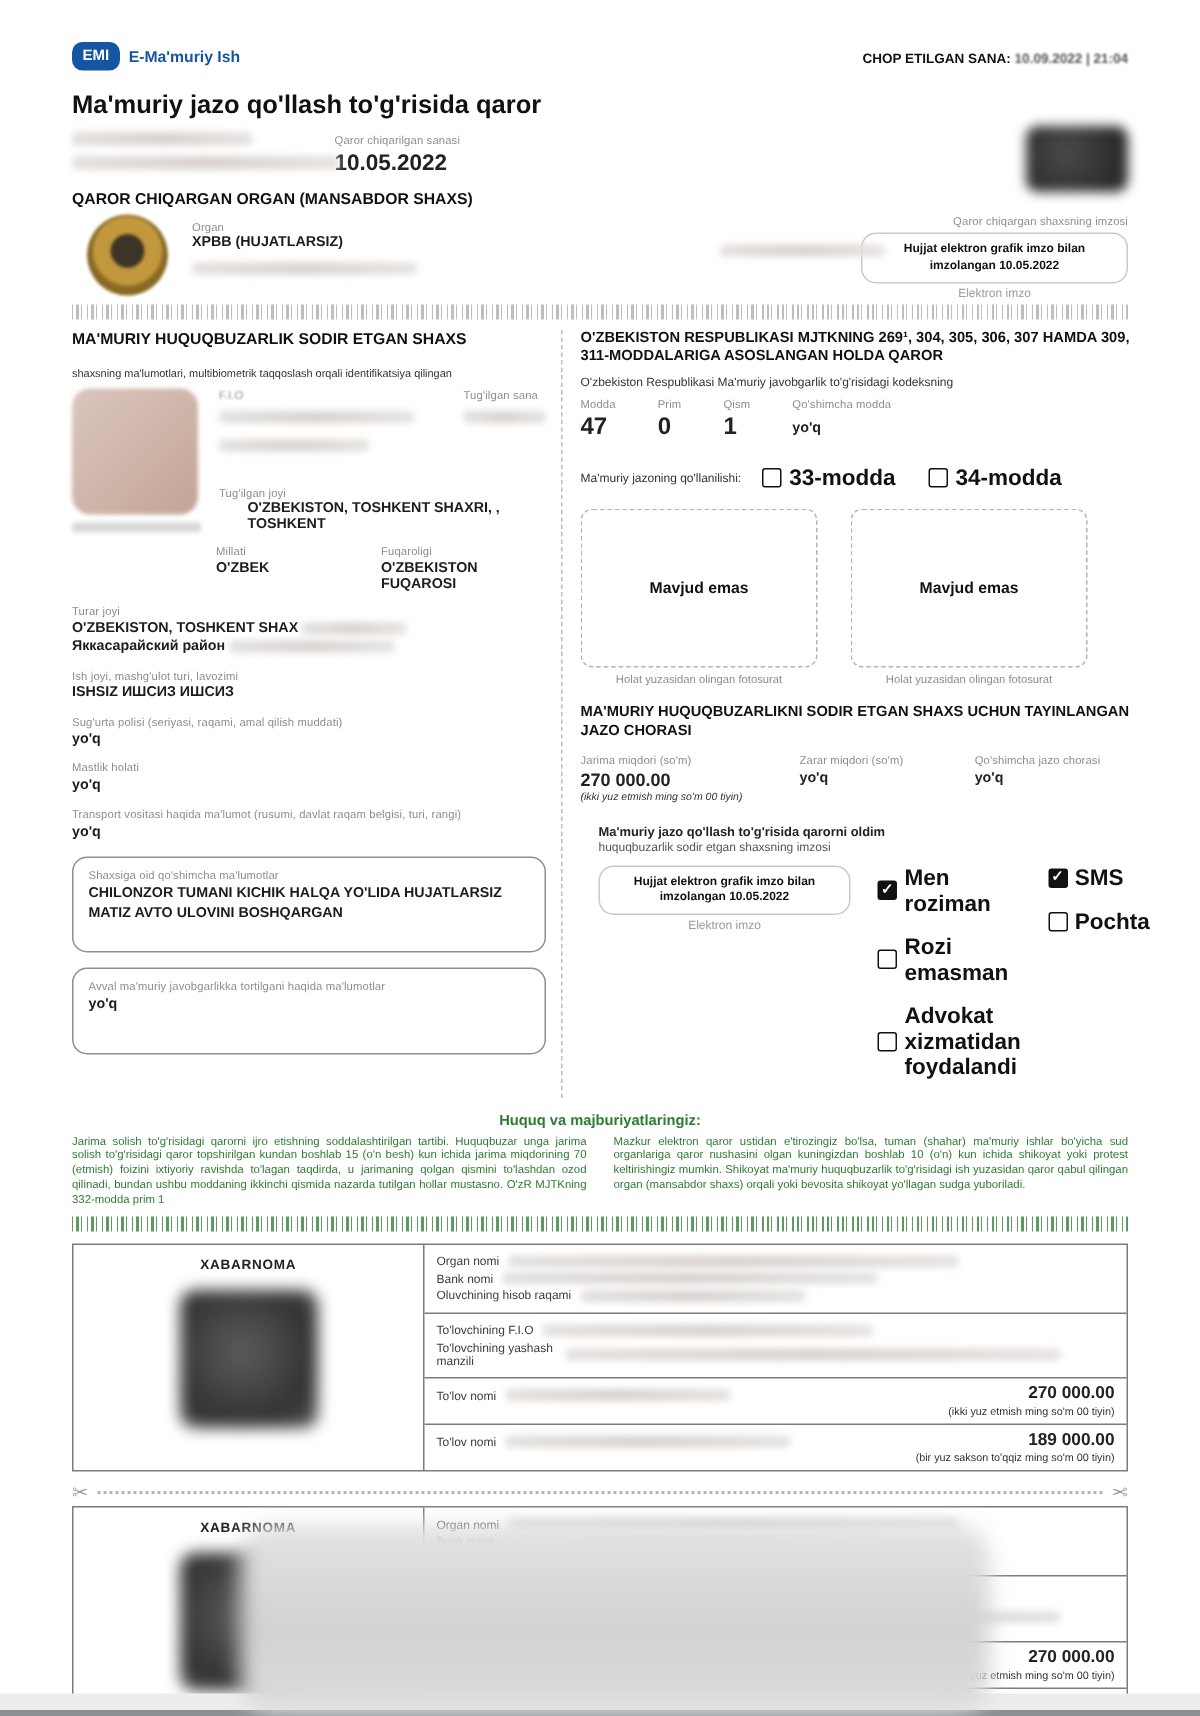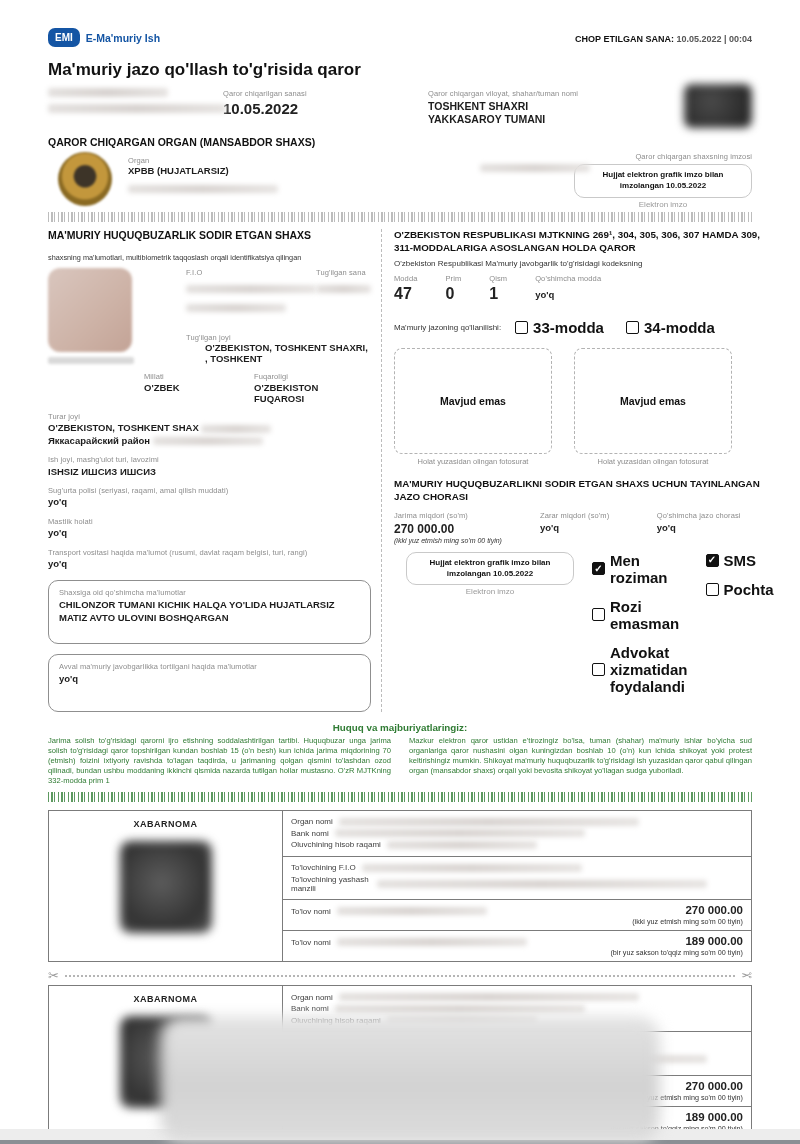--- a/index.html
+++ b/index.html
@@ -47,21 +47,21 @@
   .esign-cap { font-size:8px; color:#9a9a9a; margin-top:2px; }
 
   
   .main { display:flex; margin-top:7px; }
   .col-l { width:348px; padding-right:10px; }
   .col-r { flex:1; padding-left:12px; border-left:1px dashed #bcbcbc; }
 
   .col-l h3, .col-r h3 { font-size:10.5px; font-weight:bold; color:#111; }
   .subnote { font-size:7.3px; color:#333; margin-top:12px; }
 
-  .photo-row { display:flex; margin-top:6px;gap:40px; }
+  .photo-row { display:flex; margin-top:6px; }
   .photo { width:84px; height:84px; border-radius:12px; flex:0 0 auto;
            background:linear-gradient(135deg,#d9c6be,#cdb2a6 60%,#c3a396); filter:blur(1.5px); }
   .photo-cap { width:86px; height:7px; margin-top:5px; background:#d9d9d9; filter:blur(1.5px); border-radius:2px; }
   .pr-right { flex:1; padding-left:12px; display:flex; flex-direction:column; }
   .pr-top { display:flex; justify-content:space-between; }
   .fio .lbl { filter:blur(0.6px); }
   .birthplace { margin-top:auto; }
   .birthplace .val { font-size:9.5px;margin-left:19px; }
 
   .nat-row { display:flex; margin-top:8px; margin-left:96px; }
@@ -162,34 +162,30 @@
   <div class="hdr-row">
     <div class="logo">
       <span class="logo-badge">EMI</span>
       <span>
         <span class="logo-name">E-Ma'muriy Ish</span>
         <span class="logo-tag"></span>
       </span>
     </div>
     <div class="print-info">
       <span>CHOP ETILGAN SANA:</span>
-      <span class="pv">10.05.2022 | 00:04</span>
+      <span class="pv">10.09.2022 | 21:04</span>
     </div>
   </div>
 
   <div class="doc-title">Ma'muriy jazo qo'llash to'g'risida qaror</div>
 
   <div class="meta-row">
     <div class="meta-date">
       <div class="lbl">Qaror chiqarilgan sanasi</div>
       <div class="big">10.05.2022</div>
-    </div>
-    <div class="meta-reg">
-      <div class="lbl">Qaror chiqargan viloyat, shahar/tuman nomi</div>
-      <div class="val">TOSHKENT SHAXRI YAKKASAROY TUMANI</div>
     </div>
   </div>
   <div class="hdr-redact-l">
     <span class="blur" style="width:120px"></span>
     <span class="blur" style="width:178px"></span>
   </div>
   <div class="hdr-blob-r blur-dark"></div>
 
   <div style="margin-top:10px">
     <div class="sec-h">QAROR CHIQARGAN ORGAN (MANSABDOR SHAXS)</div>
@@ -351,20 +347,24 @@
         <div class="amt">
           <div class="lbl">Zarar miqdori (so'm)</div>
           <div class="yq">yo'q</div>
         </div>
         <div class="amt">
           <div class="lbl">Qo'shimcha jazo chorasi</div>
           <div class="yq">yo'q</div>
         </div>
       </div>
 
+      <div class="received">
+        <div class="b">Ma'muriy jazo qo'llash to'g'risida qarorni oldim</div>
+        <div class="s">huquqbuzarlik sodir etgan shaxsning imzosi</div>
+      </div>
 
       <div class="sign-row">
         <div class="sign-col">
           <div class="esign-box">Hujjat elektron grafik imzo bilan imzolangan 10.05.2022</div>
           <div class="esign-cap">Elektron imzo</div>
         </div>
         <div class="vgroup">
             <span class="cb-row">
               <span class="cb checked"></span>
               <span class="cb-label">Men roziman</span>

